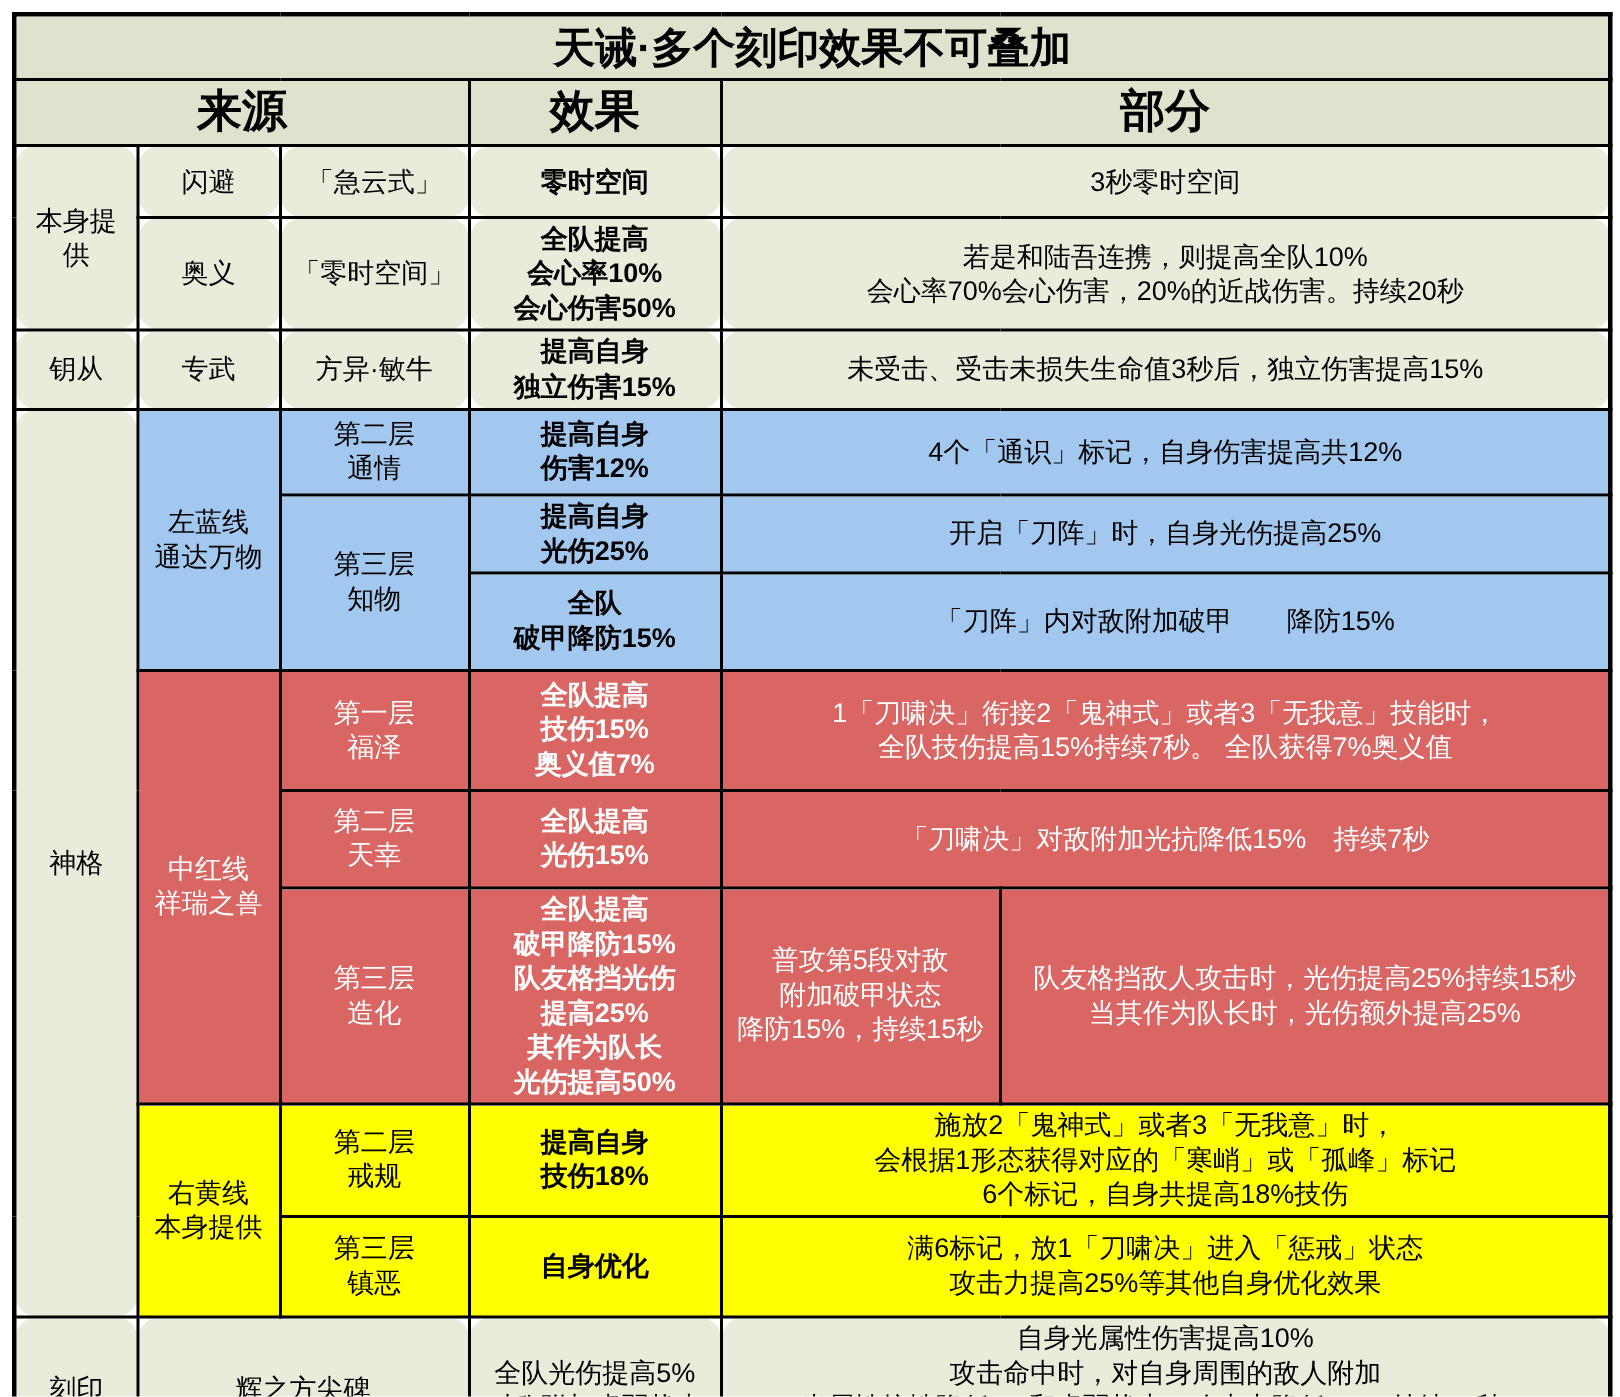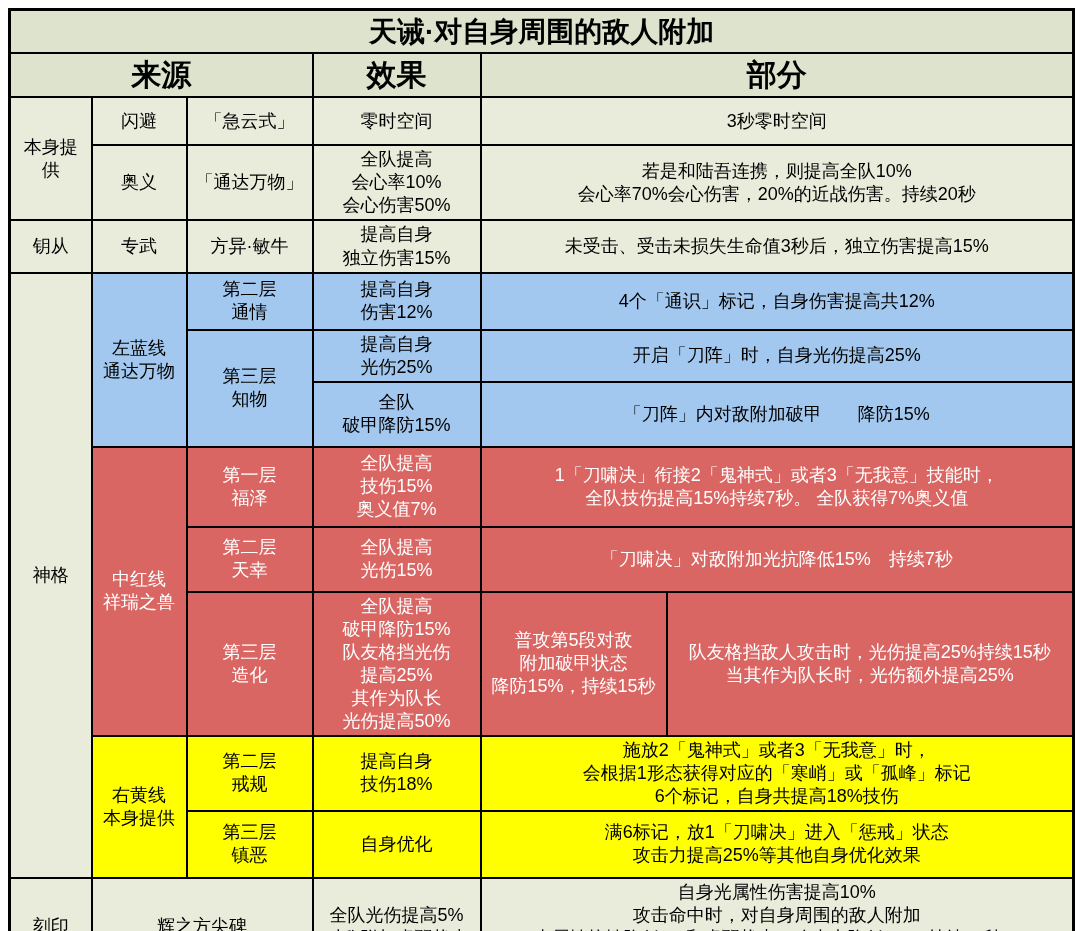--- a/index.html
+++ b/index.html
@@ -31,61 +31,61 @@
     font-weight:bold;
     background:var(--green_header,#dde3cd);
     height:37px;
   }
   .header-row td{
     font-size:30px;
     font-weight:bold;
     background:var(--green_header,#dde3cd);
     height:38px;
   }
-  .g{background:var(--green_cell,#e9ecdb);}
+  .g{background:var(--green_cell,#e9ecdb);border-radius:15px;}
   .b{background:var(--blue,#a3c8ef);}
   .r{background:var(--red,#d96663);color:var(--red_text,#ffffff);}
   .y{background:var(--yellow,#ffff00);}
-  .eff{font-weight:normal;}
+  .eff{font-weight:bold;}
 </style>
 </head>
 <body>
 
 <table>
   <colgroup>
     <col style="width:82px">
     <col style="width:95px">
     <col style="width:126px">
     <col style="width:168px">
     <col style="width:186px">
     <col style="width:407px">
   </colgroup>
 
   <tbody>
       <tr class="title-row">
-    <td colspan="6">天诫·对自身周围的敌人附加</td>
+    <td colspan="6">天诫·多个刻印效果不可叠加</td>
   </tr>
 
   <tr class="header-row">
     <td colspan="3">来源</td>
     <td>效果</td>
     <td colspan="2">部分</td>
   </tr>
 
   <tr style="height:48px">
     <td rowspan="2" class="g">本身提供</td>
     <td class="g">闪避</td>
     <td class="g">「急云式」</td>
     <td class="g eff">零时空间</td>
     <td colspan="2" class="g">3秒零时空间</td>
   </tr>
 
   <tr style="height:63px">
     <td class="g">奥义</td>
-    <td class="g">「通达万物」</td>
+    <td class="g">「零时空间」</td>
     <td class="g eff">全队提高
 会心率10%
 会心伤害50%</td>
     <td colspan="2" class="g">若是和陆吾连携，则提高全队10%
 会心率70%会心伤害，20%的近战伤害。持续20秒</td>
   </tr>
 
   <tr style="height:48px">
     <td class="g">钥从</td>
     <td class="g">专武</td>

